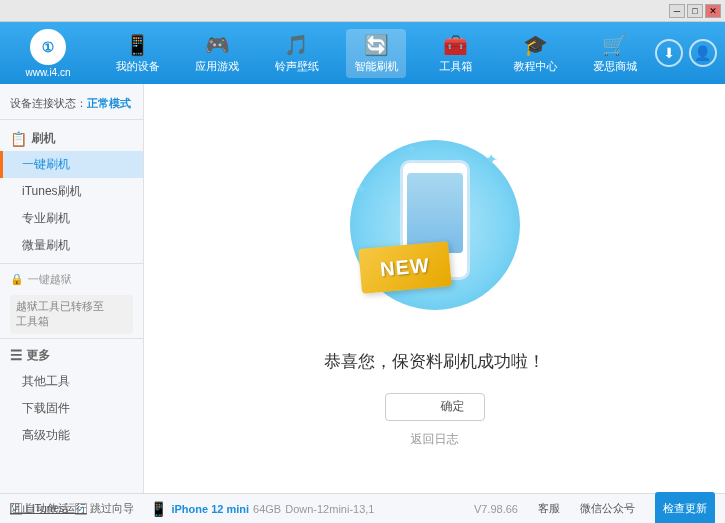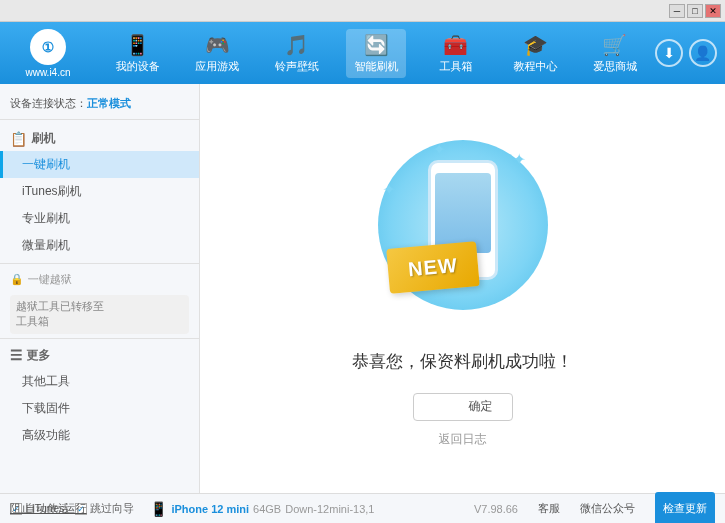--- a/index.html
+++ b/index.html
@@ -81,21 +81,21 @@
     }
 
     
     .main-area {
       display: flex;
       height: calc(523px - 22px - 62px - 30px);
     }
 
     
     .sidebar {
-      width: 200px;
+      width: 144px;
       background: #f5f7fa;
       border-right: 1px solid #e0e0e0;
       padding: 8px 0;
       overflow-y: auto;
     }
     .status-bar {
       padding: 4px 10px 8px;
       font-size: 11px;
       color: #555;
       border-bottom: 1px solid #e0e0e0;
@@ -110,21 +110,21 @@
     }
     .sidebar-group-title .icon { margin-right: 4px; font-size: 14px; }
     .sidebar-item {
       padding: 5px 10px 5px 22px;
       font-size: 12px; color: #555;
       cursor: pointer;
     }
     .sidebar-item.active {
       background: #d0e8fa;
       color: #1a8fdc;
-      border-left: 3px solid #0ea5e9;
+      border-left: 3px solid #f97316;
       padding-left: 19px;
     }
     .sidebar-section-label {
       padding: 4px 10px;
       font-size: 11px; color: #999;
       display: flex; align-items: center; gap: 4px;
     }
     .sidebar-notice {
       margin: 4px 10px;
       background: #f0f0f0;

